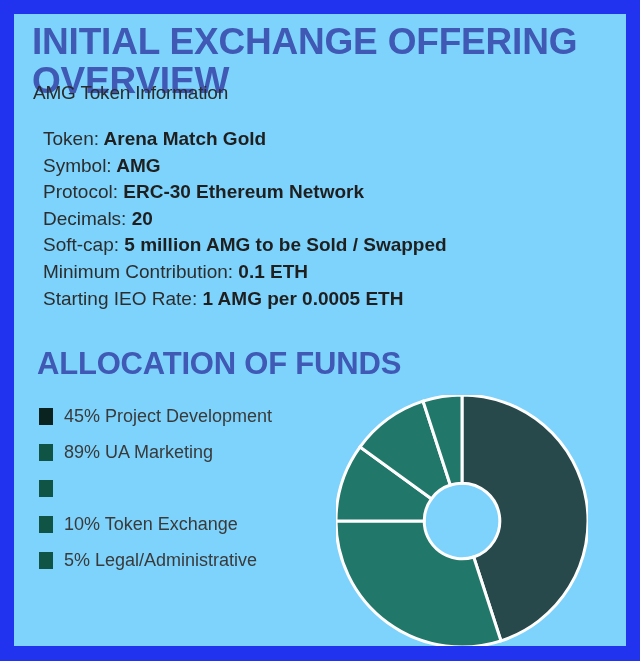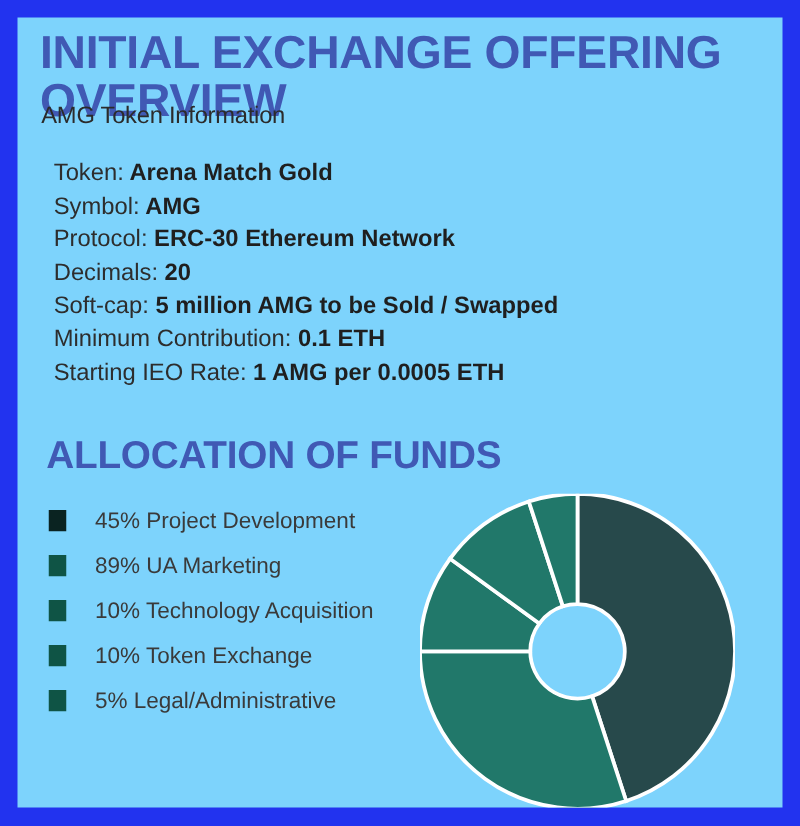--- a/index.html
+++ b/index.html
@@ -75,21 +75,20 @@
   #legend {
     position: absolute;
     left: 25px;
     top: 384px;
     width: 300px;
   }
   .legend-item {
     display: flex;
     align-items: center;
     height: 36px;
-    gap: 12px;
   }
   .legend-swatch {
     width: 14px;
     height: 17px;
     flex: 0 0 14px;
     margin-right: 11px;
   }
   .legend-label {
     font-size: 18px;
     color: #3a3a3a;
@@ -130,21 +129,20 @@
       <div class="legend-item">
         <span class="legend-swatch" style="background: rgb(10, 35, 33);"></span>
         <span class="legend-label">45% Project Development</span>
       </div>
       <div class="legend-item">
         <span class="legend-swatch" style="background: rgb(15, 84, 69);"></span>
         <span class="legend-label">89% UA Marketing</span>
       </div>
       <div class="legend-item">
         <span class="legend-swatch" style="background: rgb(15, 84, 69);"></span>
-        <span class="legend-label">10% Technology Acquisition</span>
       </div>
       <div class="legend-item">
         <span class="legend-swatch" style="background: rgb(15, 84, 69);"></span>
         <span class="legend-label">10% Token Exchange</span>
       </div>
       <div class="legend-item">
         <span class="legend-swatch" style="background: rgb(15, 84, 69);"></span>
         <span class="legend-label">5% Legal/Administrative</span>
       </div>
     </div>

